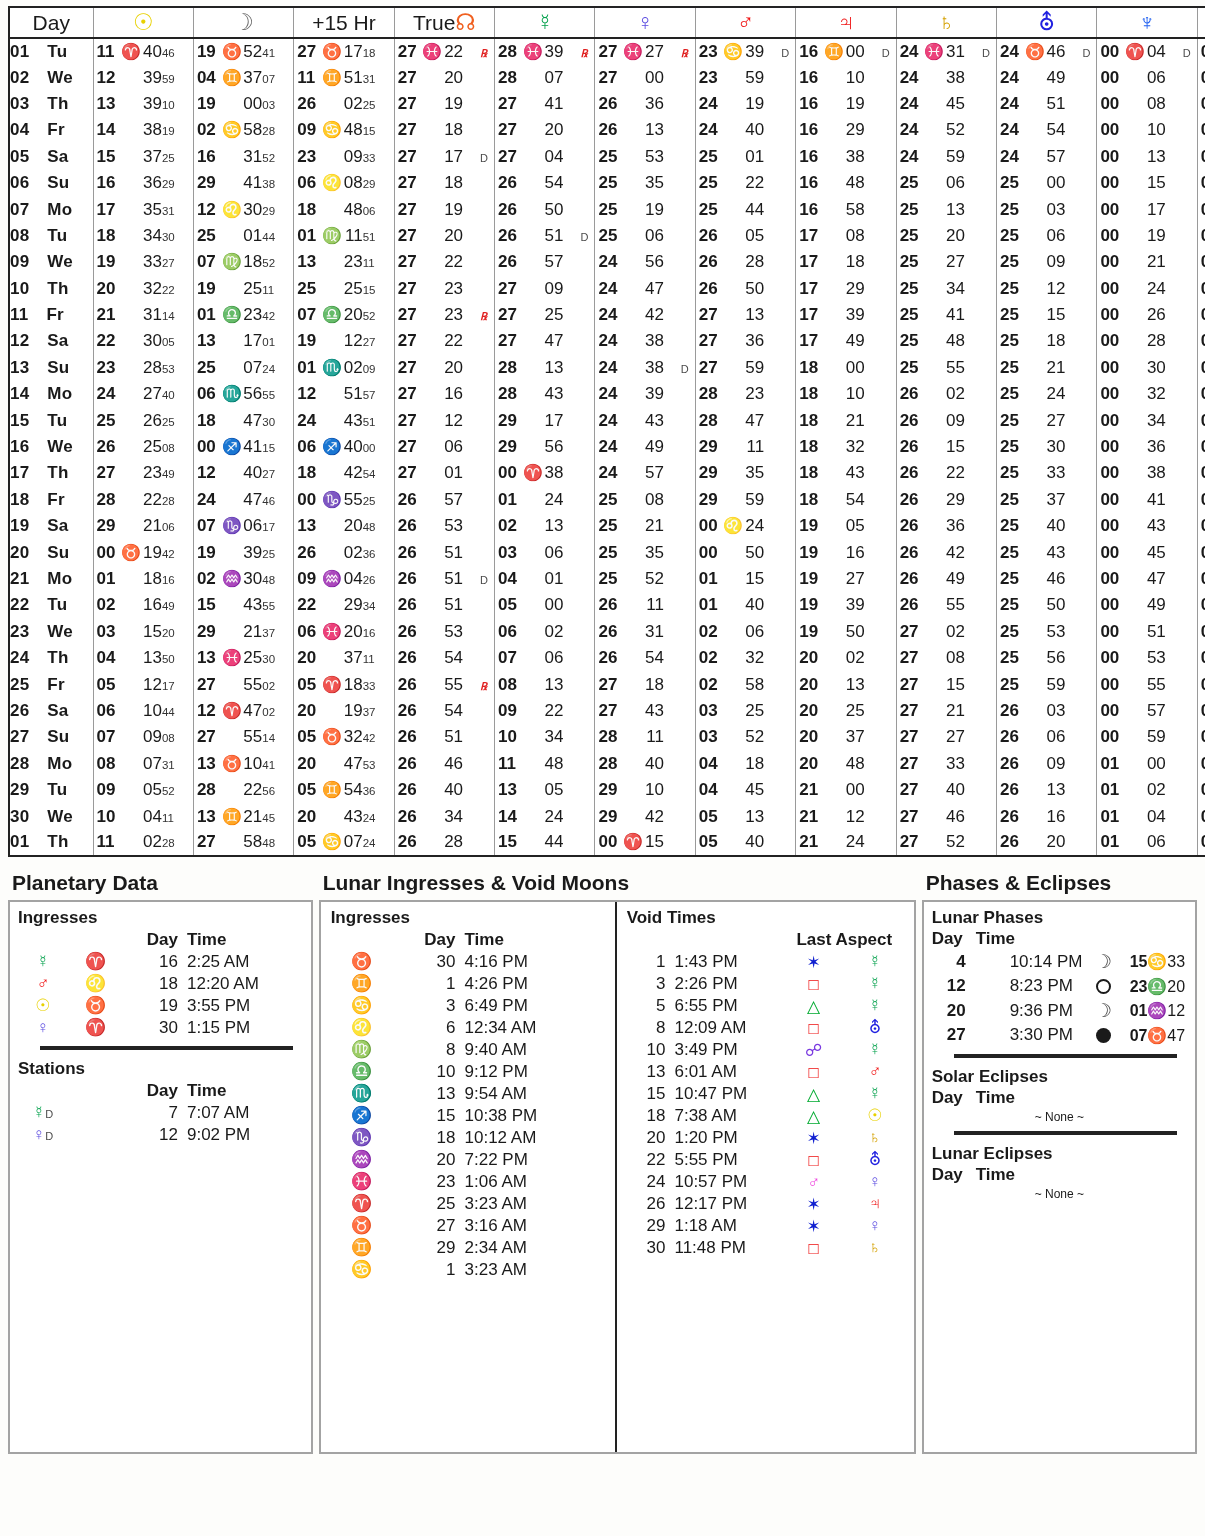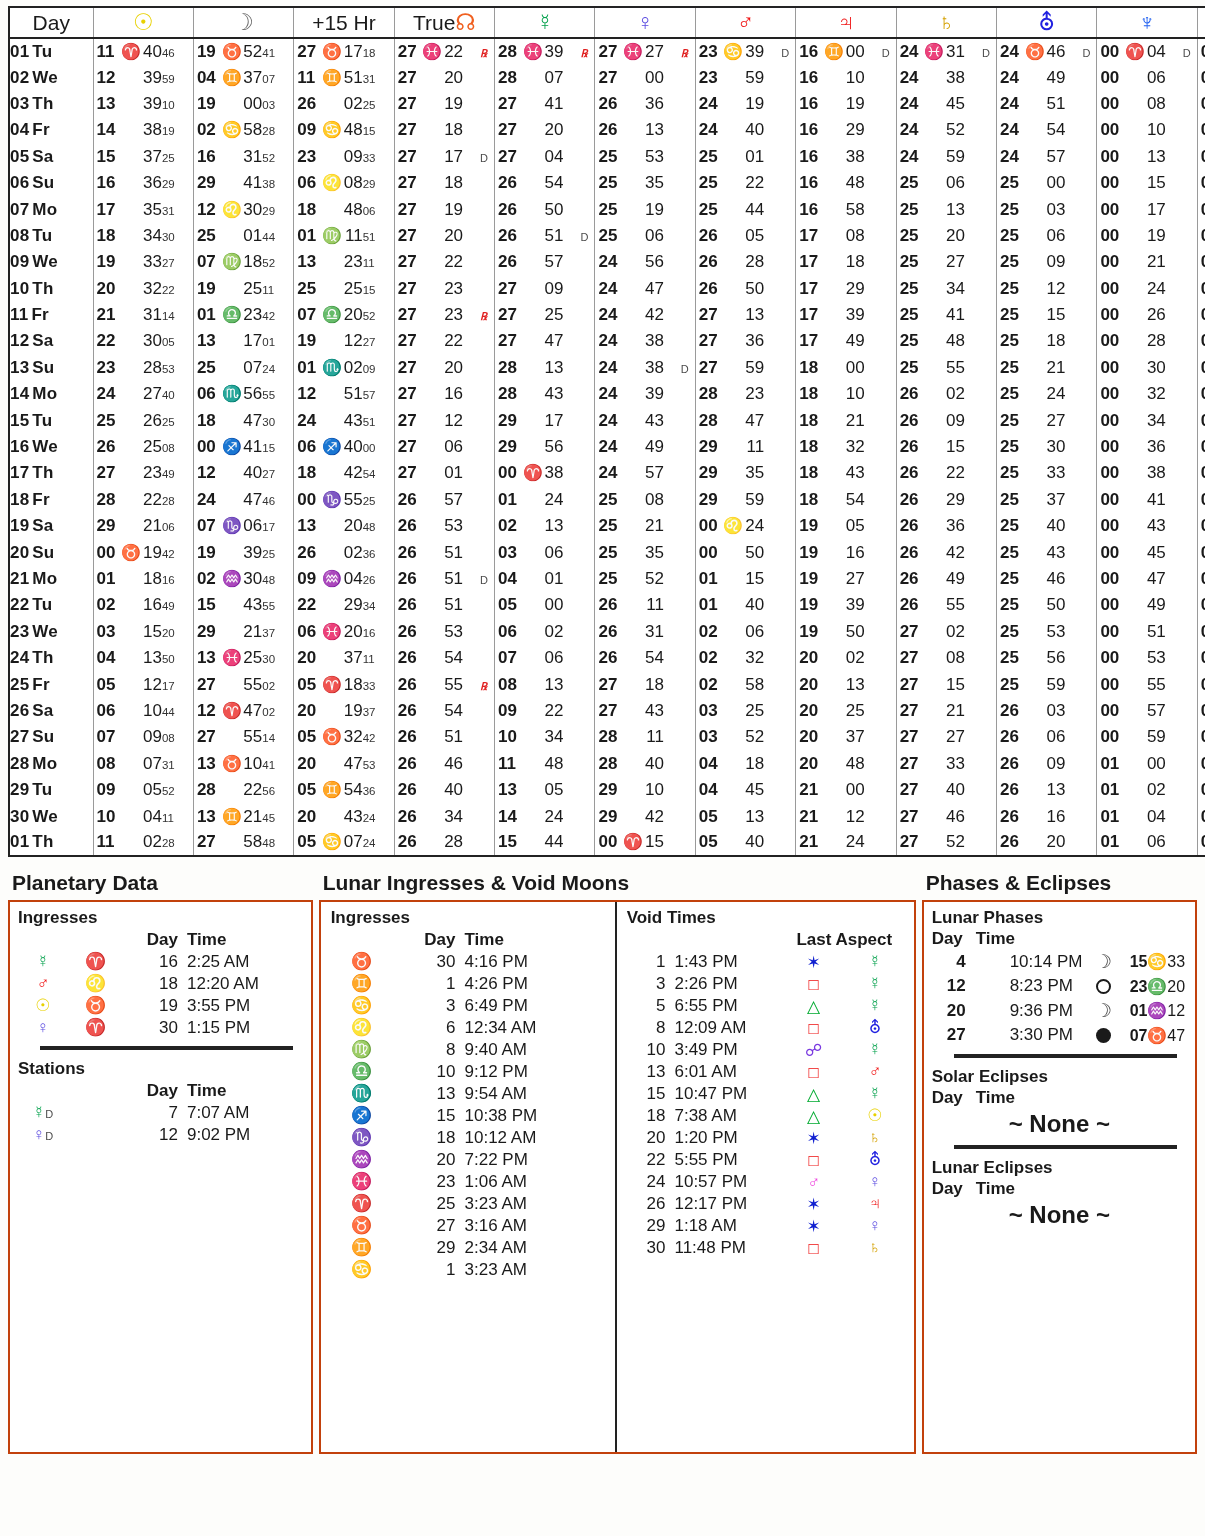--- a/index.html
+++ b/index.html
@@ -53,21 +53,21 @@
 
   col.c-day  { width: 84px; }
   col.c-p    { width: 100.4px; }
 
   
   .daycell {
     font-weight: bold; font-size: 16px; padding-left: 5px;
     letter-spacing: 0.2px;
   }
   .daycell .dnum { }
-  .daycell .dw { margin-left: 3px; }
+  .daycell .dw { margin-left: 18px; }
 
   
   .pos { display: flex; align-items: baseline; width: 100%; padding: 0 3px; }
   .pos .deg  { font-weight: bold; width: 25px; text-align: left; flex: 0 0 auto;}
   .pos .sign { width: 18px; text-align: center; flex: 0 0 auto; font-size: 16px; line-height: 1; }
   .pos .min  { flex: 1 1 auto; text-align: right; }
   .pos .sec  { font-size: 11.5px; flex: 0 0 auto; padding-left: 0px; width: 15px; text-align:left; color:#333;}
   .pos .mark { font-size: 11px; flex: 0 0 auto; width: 13px; text-align: left; padding-left: 2px;}
   .pos .mark.rx { color: #e02020; font-weight: bold; font-style: italic; }
   .pos .mark.dd { color: #4a4a4a; }
@@ -102,21 +102,21 @@
   .truenode  { font-size: 21px; }
 
   
   .bottom {
     display: flex; gap: 0px; margin-top: 14px;
     align-items: flex-start;
   }
   .sect { }
   .sect-title { font-size: 21px; font-weight: bold; margin: 0 0 5px 4px; }
   .panel {
-    border: 2px solid #c2410c; background: #fff;
+    border: 2px solid #a3a3a3; background: #fff;
     padding: 6px 8px 8px 8px;
   }
   .panel-sub { font-size: 17px; font-weight: bold; margin-bottom: 1px; }
   .dt-head { font-size: 17px; font-weight: bold; display: flex; }
   .dbl-rule { border-top: 2px solid #222; border-bottom: 2px solid #222; height: 3px; margin: 7px 10px 9px 22px; }
 
   table.mini { border-collapse: collapse; width: 100%; }
   table.mini td, table.mini th {
     font-size: 17px; padding: 1px 0; white-space: nowrap; font-weight: normal;
   }
@@ -143,21 +143,21 @@
   .a-tri { color: #00aa30; }
   .a-opp { color: #7a3ae0; }
   .a-con { color: #ee44dd; }
 
   .phase-row { display: flex; align-items: center; font-size: 17px; padding: 1px 0; }
   .phase-day  { font-weight: bold; width: 34px; text-align: right; }
   .phase-time { width: 86px; text-align: left; padding-left: 8px; margin-left: 36px; }
   .phase-icon { width: 32px; text-align: center; font-size: 19px; }
   .phase-pos  { font-weight: bold; padding-left: 10px; font-size: 16px; }
   .phase-pos .pmin { font-weight: normal; }
-  .none-txt { text-align: center; font-size: 24px; font-weight: bold; padding: 2px 0 0 0; }
+  .none-txt { text-align: center; font-size: 12px; font-weight: normal; padding: 2px 0 0 0; }
   .moon-new { display:inline-block; width:15px; height:15px; border-radius:50%; background:#1a1a1a; vertical-align:-2px;}
   .moon-full{ display:inline-block; width:15px; height:15px; border-radius:50%; border:2px solid #1a1a1a; background:#fff; vertical-align:-2px;}
 </style>
 </head>
 <body>
 
 <div id="page">
 
 
   <table class="eph">

